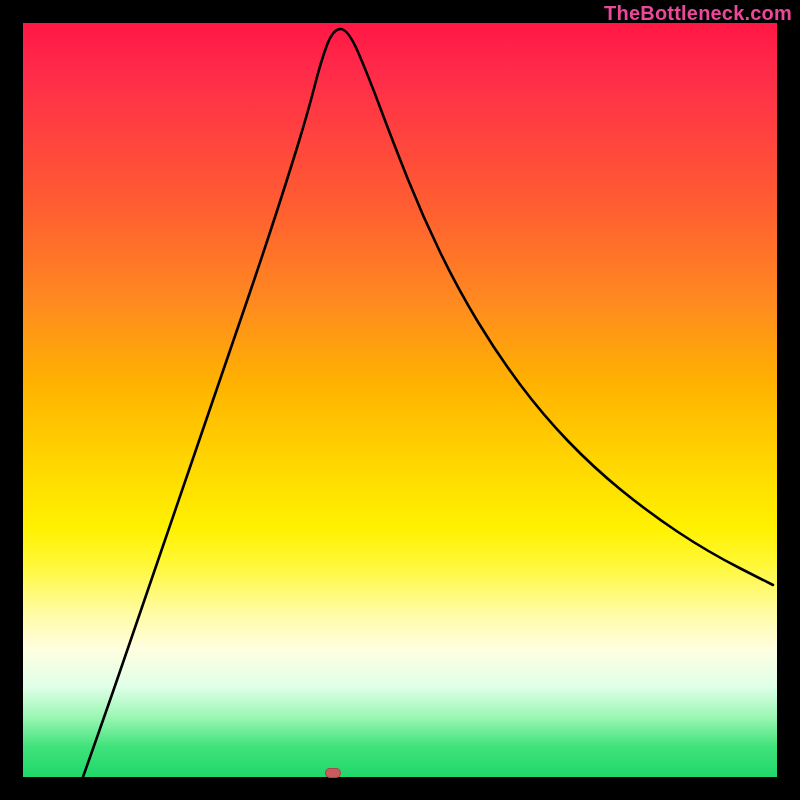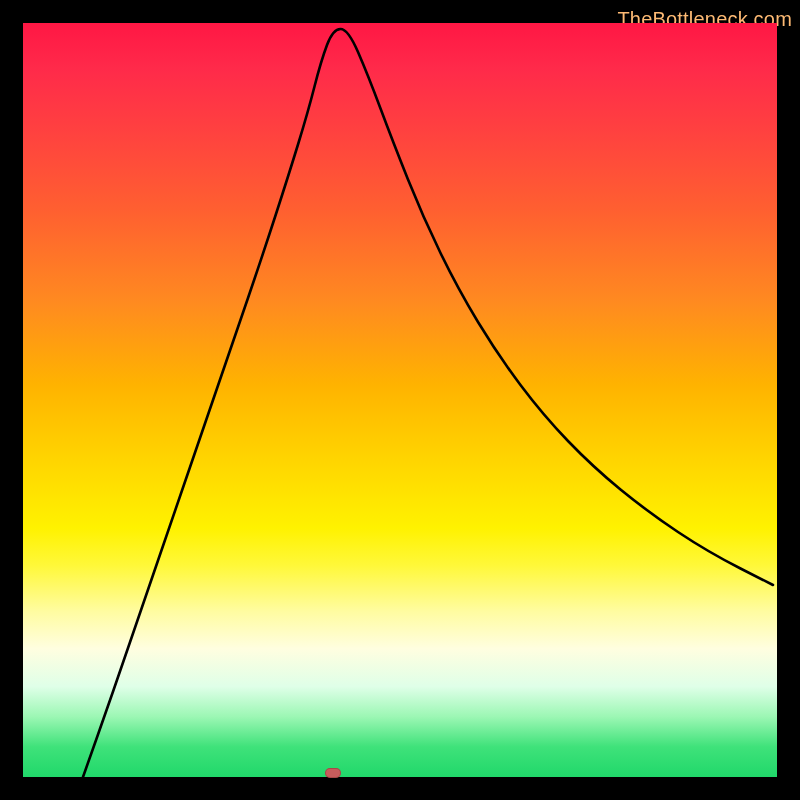--- a/index.html
+++ b/index.html
@@ -56,26 +56,25 @@
     height: 10px;
     border-radius: 5px;
     background: #c75c5c;
     box-shadow: 0 0 0 1px rgba(120,40,40,.4) inset;
     transform: translate(-50%, -50%);
   }
   .watermark {
     position: absolute;
     top: 2px;
     right: 8px;
-    color: #fdba74;
+    color: #ec4899;
     font-size: 20px;
-    font-weight: 400;
+    font-weight: 700;
     letter-spacing: .2px;
     user-select: none;
-    margin-top: 6px;
   }
 </style>
 </head>
 <body>
 
 <div class="frame">
   <div class="watermark">TheBottleneck.com</div>
 
   <div class="plot-area">
 

